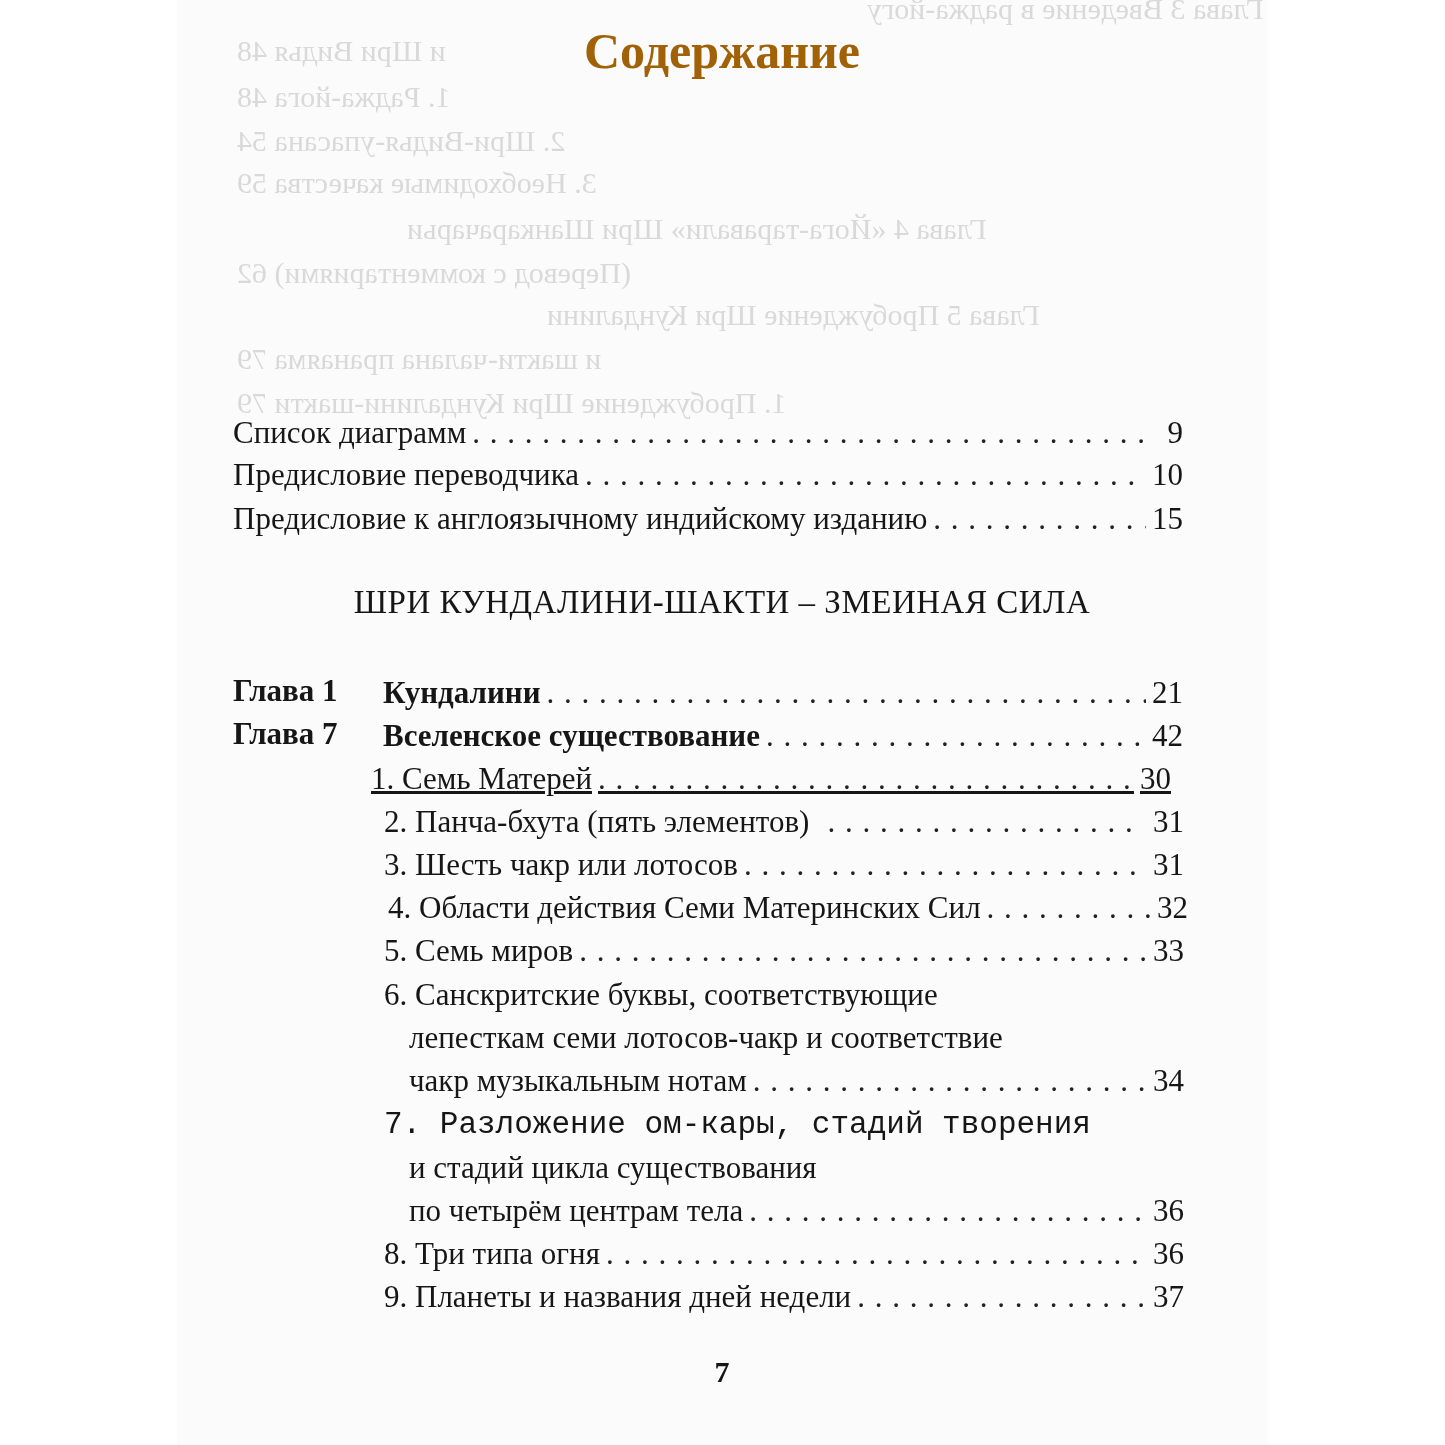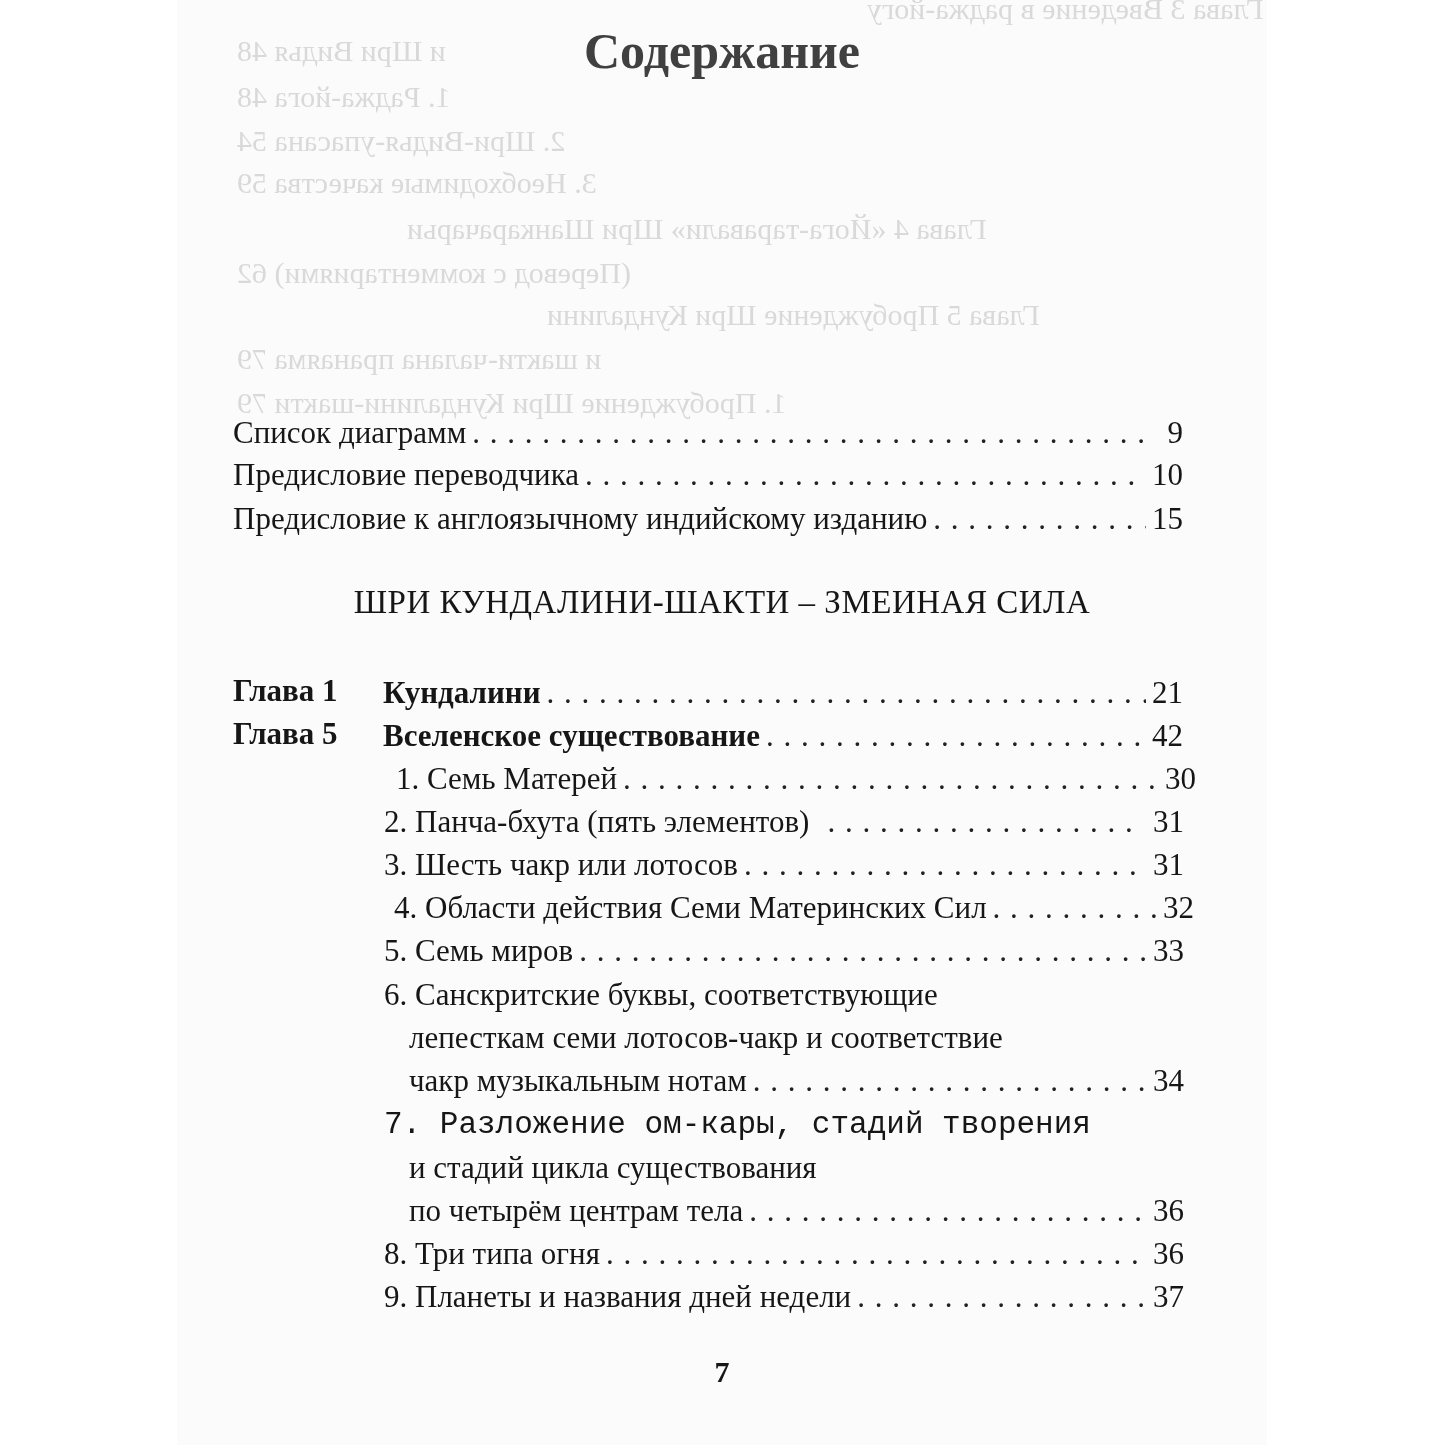--- a/index.html
+++ b/index.html
@@ -10,21 +10,21 @@
   .page {
     position: absolute; left: 177px; top: 0; width: 1090px; height: 1445px;
     background: #fbfbfb;
   }
   .bleed {
     position: absolute; color: #d9d9d9; font-size: 30px; transform: scaleX(-1);
     white-space: nowrap; pointer-events: none;
   }
   .title {
     position: absolute; left: 0; right: 0; top: 22px; text-align: center;
-    font-size: 50px; font-weight: bold; letter-spacing: 0px; color: #404040;
+    font-size: 50px; font-weight: bold; letter-spacing: 0px; color: #a16207;
   }
   .row {
     position: absolute; display: flex; align-items: baseline; font-size: 31px; line-height: 40px;
   }
   .row .label { white-space: nowrap; }
   .row .dots {
     flex: 1; overflow: hidden; white-space: nowrap; margin: 0 6px; letter-spacing: 6px; color: #222;
   }
   .row .dots::before {
     content: ". . . . . . . . . . . . . . . . . . . . . . . . . . . . . . . . . . . . . . . . . . . . . . . . . . . . . . . . . . . . . . . .";
@@ -75,43 +75,43 @@
 
   <div class="section-heading">ШРИ КУНДАЛИНИ-ШАКТИ – ЗМЕИНАЯ СИЛА</div>
 
   <div class="chapter-label" style="left:56px; top:673px;">Глава 1</div>
   <div class="row" style="left:206px; width:800px; top:673px;">
     <span class="label ch-title">Кундалини</span>
     <span class="dots"></span>
     <span class="page-num">21</span>
   </div>
 
-  <div class="chapter-label" style="left:56px; top:716px;">Глава 5</div>
+  <div class="chapter-label" style="left:56px; top:716px;">Глава 7</div>
   <div class="row" style="left:206px; width:800px; top:716px;">
     <span class="label ch-title">Вселенское существование</span>
     <span class="dots"></span>
     <span class="page-num">42</span>
   </div>
 
-  <div class="row" style="left:219px; width:800px; top:759px;">
+  <div class="row" style="left:194px; width:800px; top:759px;text-decoration:underline;">
     <span class="label">1. Семь Матерей</span>
     <span class="dots"></span>
     <span class="page-num">30</span>
   </div>
   <div class="row" style="left:207px; width:800px; top:802px;gap:12px;">
     <span class="label">2. Панча-бхута (пять элементов)</span>
     <span class="dots"></span>
     <span class="page-num">31</span>
   </div>
   <div class="row" style="left:207px; width:800px; top:845px;">
     <span class="label">3. Шесть чакр или лотосов</span>
     <span class="dots"></span>
     <span class="page-num">31</span>
   </div>
-  <div class="row" style="left:217px; width:800px; top:888px;font-family:Liberation Serif, serif;">
+  <div class="row" style="left:211px; width:800px; top:888px;font-family:Liberation Serif, serif;">
     <span class="label">4. Области действия Семи Материнских Сил</span>
     <span class="dots"></span>
     <span class="page-num">32</span>
   </div>
   <div class="row" style="left:207px; width:800px; top:931px;">
     <span class="label">5. Семь миров</span>
     <span class="dots"></span>
     <span class="page-num">33</span>
   </div>
 

